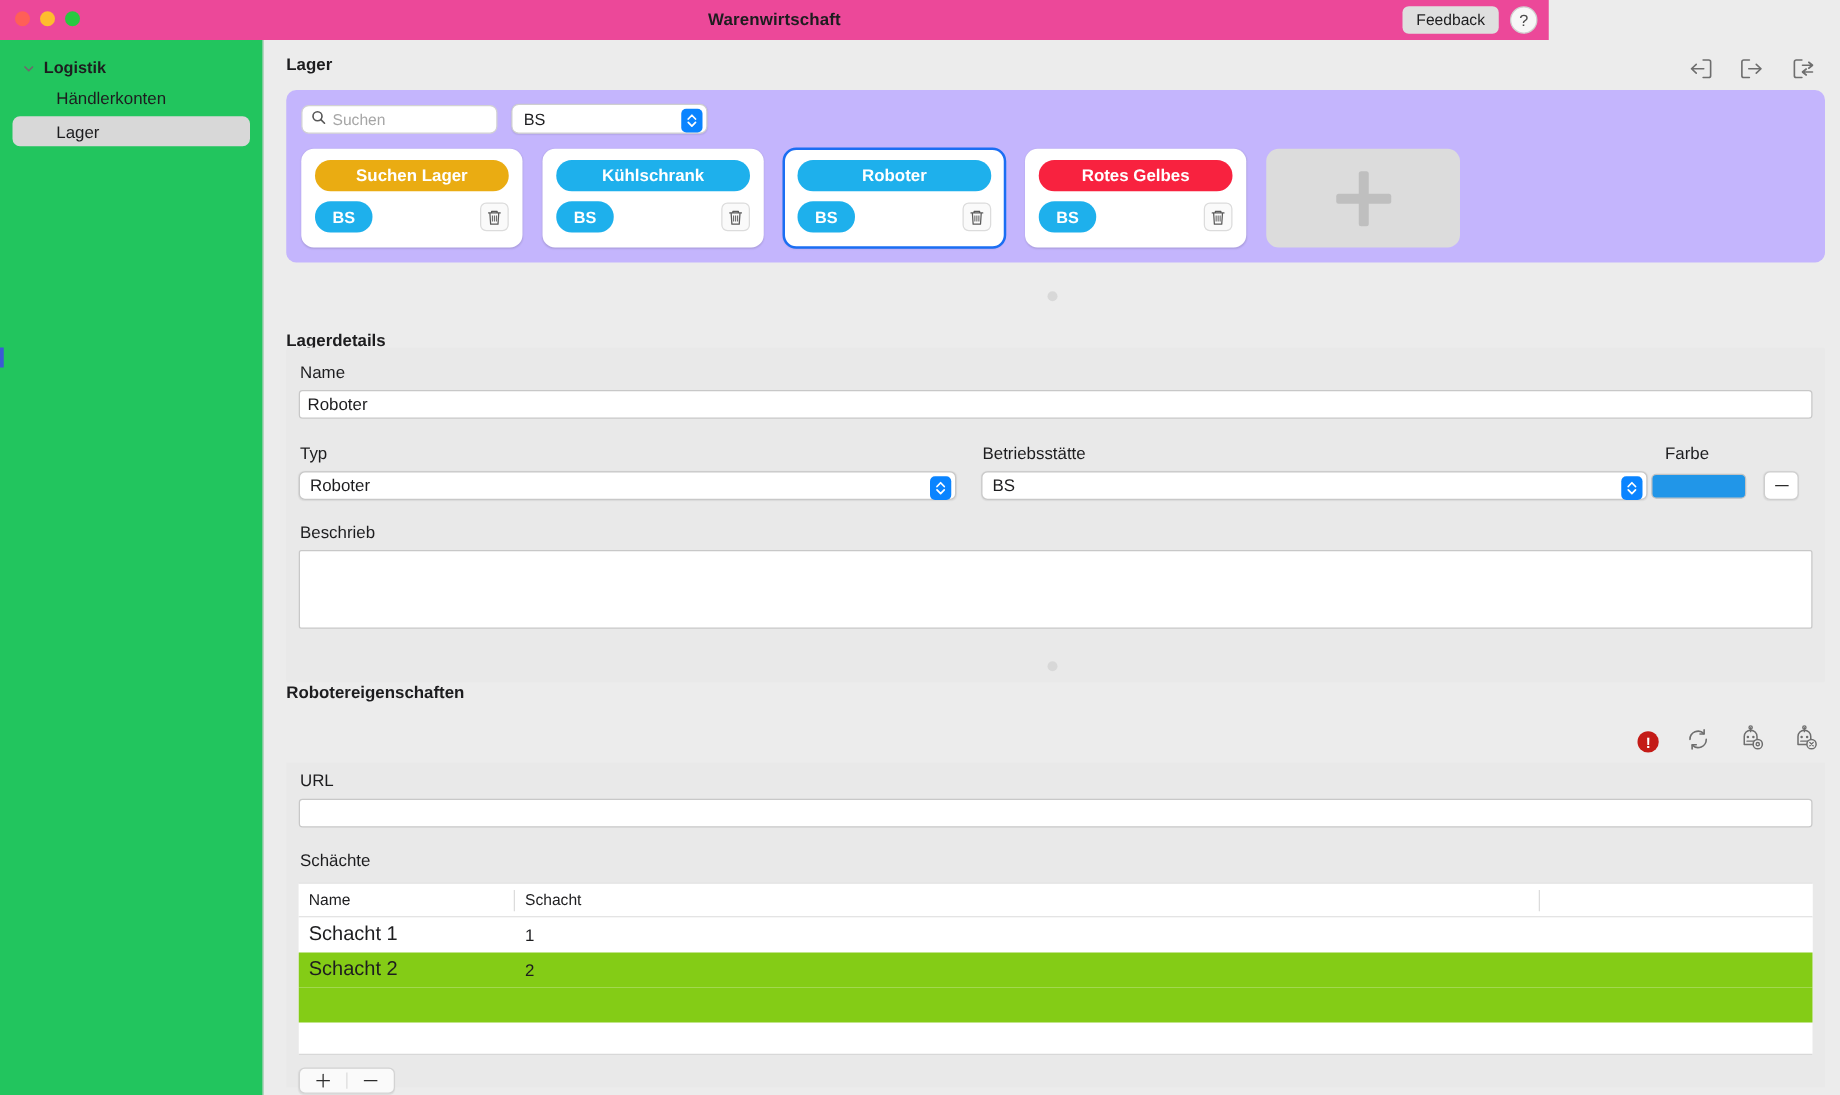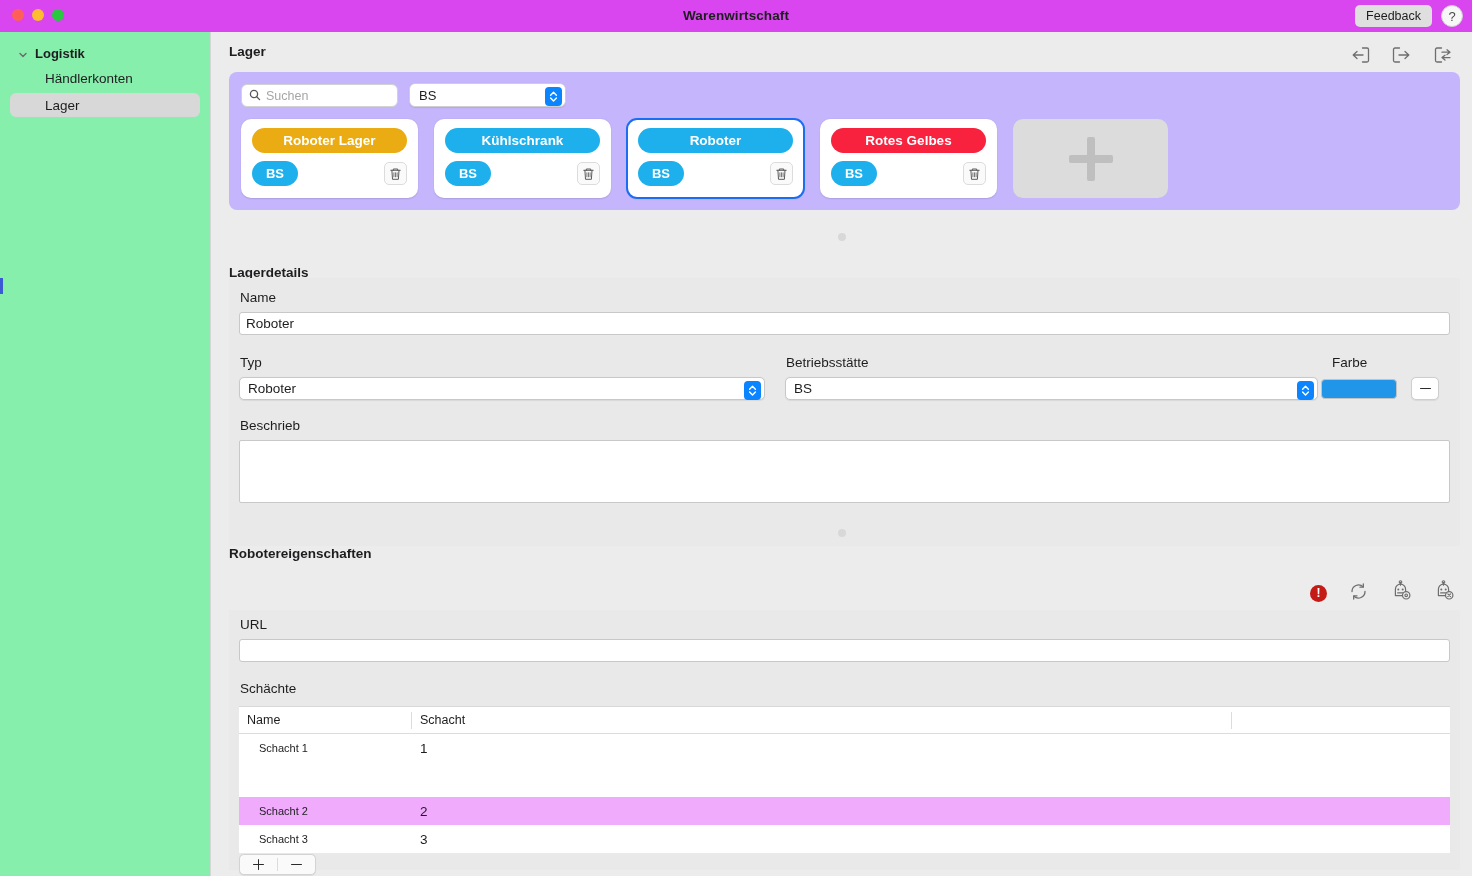--- a/index.html
+++ b/index.html
@@ -6,22 +6,22 @@
   html, body {
     width: 1472px; height: 876px;
     font-family: "Liberation Sans", sans-serif;
     background: #ececec;
     overflow: hidden;
     -webkit-font-smoothing: antialiased;
   }
 
   
   .titlebar {
-    position: absolute; top: 0; left: 0; width: 1472px; height: 32px;
-    background: #d946ef;
+    position: absolute; top: 0; left: 0; width: 1239px; height: 32px;
+    background: #ec4899;
     display: flex; align-items: center;
   }
   .traffic {
     position: absolute; left: 12px; top: 9px;
     display: flex; gap: 8px; align-items: center;
   }
   .tl { width: 12px; height: 12px; border-radius: 50%; }
   .tl.red { background: #ff5f57; }
   .tl.yellow { background: #febc2e; }
   .tl.green { background: #28c840; }
@@ -43,21 +43,21 @@
     width: 22px; height: 22px;
     background: #f7f7f7; border: 0.5px solid #cfcfcf; border-radius: 50%;
     font-size: 13px; color: #4a4a4a;
     display: flex; align-items: center; justify-content: center;
     font-family: "Liberation Sans", sans-serif;
   }
 
   
   .sidebar {
     position: absolute; left: 0; top: 32px; width: 211px; height: 844px;
-    background: #86efac;
+    background: #22c55e;
     border-right: 1px solid #d6d6d6;
     padding-top: 12px;
   }
   .sb-group {
     display: flex; align-items: center; gap: 7px;
     padding: 2px 0 2px 18px;
     font-size: 13px; font-weight: bold; color: #1d1d1f;
   }
   .chev {
     width: 10px; height: 10px; display: inline-block;
@@ -249,23 +249,23 @@
     position: absolute; top: 6px;
     font-size: 12.5px; color: #1d1d1f;
   }
   .col-div {
     position: absolute; top: 5px; width: 1px; height: 17px; background: #dcdcdc;
   }
   .trow {
     height: 28px; display: flex; align-items: center; position: relative;
   }
   .trow.odd { background: #fff; }
-  .trow.even { background: #f0abfc; margin-top: 35px; }
+  .trow.even { background: #84cc16; }
   .td-name {
-    position: absolute; left: 20px; font-size: 11px; color: #1d1d1f;
+    position: absolute; left: 8px; font-size: 16px; color: #1d1d1f;
   }
   .td-num {
     position: absolute; left: 181px; font-size: 13.5px; color: #1d1d1f;
   }
   .seg-ctrl {
     position: absolute; left: 10px; top: 244px;
     width: 77px; height: 21px;
     background: #fafafa; border: 0.5px solid #d3d3d3; border-radius: 5px;
     display: flex; align-items: center;
     box-shadow: 0 0.5px 1px rgba(0,0,0,0.07);
@@ -359,21 +359,21 @@
           <path d="M1.6 5.2 L4.5 2.2 L7.4 5.2" stroke="#fff" stroke-width="1.4" fill="none" stroke-linecap="round" stroke-linejoin="round"></path>
           <path d="M1.6 7.9 L4.5 10.9 L7.4 7.9" stroke="#fff" stroke-width="1.4" fill="none" stroke-linecap="round" stroke-linejoin="round"></path>
         </svg>
       </span>
     </div>
 
 
     <div class="cards">
 
       <div class="card">
-        <div class="card-pill" style="background:#eaac12;">Roboter Lager</div>
+        <div class="card-pill" style="background:#eaac12;">Suchen Lager</div>
         <div class="card-bs">BS</div>
         <div class="card-trash">
           <svg width="13" height="14" viewBox="0 0 13 14">
             <path d="M1.8 3.3 H11.2 M4.3 3.3 V2 h4.4 v1.3 M2.9 3.3 l.6 9 h5.9 l.6 -9" stroke="#5a5a5a" stroke-width="1" fill="none" stroke-linecap="round" stroke-linejoin="round"></path>
             <path d="M4.9 5.4 v4.8 M6.5 5.4 v4.8 M8.1 5.4 v4.8" stroke="#5a5a5a" stroke-width="0.8"></path>
           </svg>
         </div>
       </div>
 
       <div class="card">
@@ -510,24 +510,20 @@
       </div>
 
       <div class="trow odd">
         <span class="td-name">Schacht 1</span>
         <span class="td-num">1</span>
       </div>
       <div class="trow even">
         <span class="td-name">Schacht 2</span>
         <span class="td-num">2</span>
       </div>
-      <div class="trow odd">
-        <span class="td-name">Schacht 3</span>
-        <span class="td-num">3</span>
-      </div>
       <div class="trow even"></div>
     </div>
 
     <div class="seg-ctrl">
       <div class="seg-half">
         <span class="plus-sm"></span>
       </div>
       <div class="seg-sep"></div>
       <div class="seg-half">
         <span class="minus-glyph"></span>

